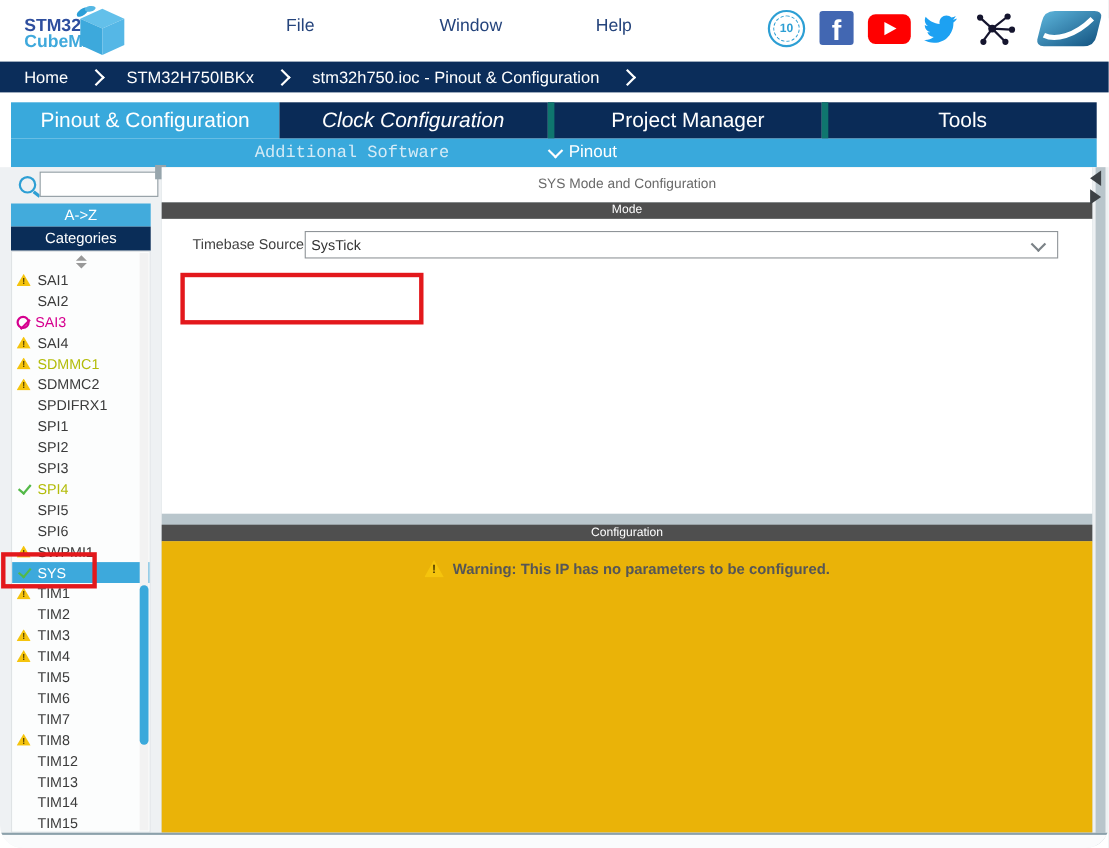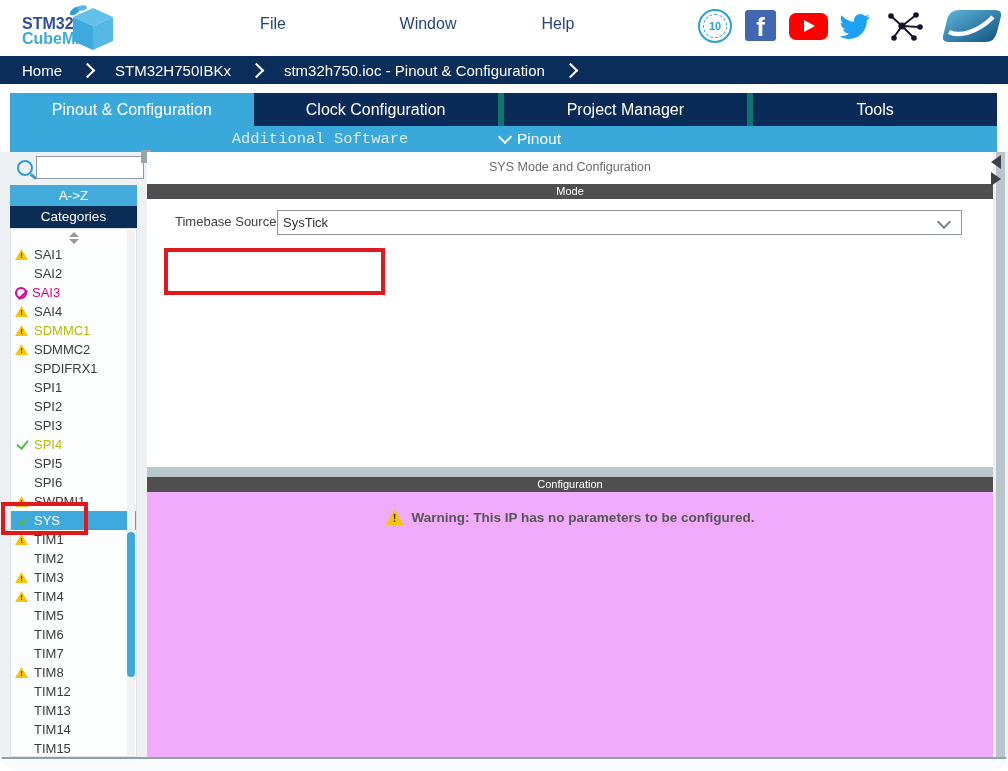--- a/index.html
+++ b/index.html
@@ -32,24 +32,24 @@
   
   .crumb-bar{position:absolute;left:0;top:56px;width:1008px;height:28px;background:#0b2d5a;display:flex;align-items:center;}
   .crumb-item{color:#fff;font-size:15px;margin-left:22px;white-space:nowrap;}
   .crumb-item.bold{font-weight:normal;}
   .crumb-chevron{width:9px;height:9px;border-top:2.5px solid #fff;border-right:2.5px solid #fff;transform:rotate(45deg);margin-left:20px;flex:0 0 auto;}
   .generate-btn{position:absolute;left:690px;top:57px;width:162px;height:25px;background:#3caadd;color:#fff;
     font-weight:bold;font-size:14px;text-align:center;line-height:25px;letter-spacing:.4px;cursor:pointer;}
 
   
   .tabs{position:absolute;left:10px;top:93px;width:987px;height:33px;display:flex;}
-  .tab{flex:1;background:#0a2b57;color:#fff;font-size:16px;text-align:center;line-height:33px;cursor:pointer;}
+  .tab{flex:1;background:#0a2b57;color:#fff;font-size:19px;text-align:center;line-height:33px;cursor:pointer;}
   .tab + .tab{border-left:6px solid #0f766e;}
   .tab.active{background:#39a9dc;border-left:none;}
-  .tab.active + .tab{border-left:none;}
+  .tab.active + .tab{border-left:none;font-style:italic;}
 
   
   .subbar{position:absolute;left:10px;top:126px;width:987px;height:26px;background:#39a9dc;}
   .addsw{position:absolute;left:195px;top:0;width:230px;height:26px;line-height:26px;text-align:center;color:#d5ebf6;font-size:15.5px;cursor:pointer;font-family:Liberation Mono, monospace;}
   .pinout-toggle{position:absolute;left:490px;top:0;height:26px;display:flex;align-items:center;gap:7px;cursor:pointer;}
   .chev-down-white{width:8px;height:8px;border-right:2.5px solid #fff;border-bottom:2.5px solid #fff;transform:rotate(45deg);margin-top:-4px;}
   .pinout-label{color:#fff;font-size:15.5px;}
 
   
   .content{position:absolute;left:0;top:152px;width:1008px;height:619px;background:#eef1f3;}
@@ -82,21 +82,21 @@
   
   .main-panel{position:absolute;left:147px;top:0;width:846px;height:605px;background:#b9c6cc;}
   .panel-title-row{position:absolute;left:0;top:0;width:846px;height:32px;background:#fff;color:#6a6a6a;font-size:12.5px;text-align:center;line-height:30px;}
   .mode-header{position:absolute;left:0;top:32px;width:846px;height:15px;background:#4f4f4f;color:#fff;font-size:11px;text-align:center;line-height:15px;}
   .mode-body{position:absolute;left:0;top:47px;width:846px;height:268px;background:#fff;}
   .timebase-label{position:absolute;left:28px;top:15px;font-size:13px;color:#404040;}
   .timebase-dd{position:absolute;left:130px;top:11px;width:685px;height:25px;border:1px solid #8f9498;background:#fff;box-sizing:border-box;cursor:pointer;}
   .timebase-dd .dd-value{position:absolute;left:5px;top:0;line-height:23px;font-size:13px;color:#333;}
   .dd-chevron{position:absolute;right:12px;top:6px;width:8px;height:8px;border-right:2px solid #7b8287;border-bottom:2px solid #7b8287;transform:rotate(45deg);}
   .config-header{position:absolute;left:0;top:325px;width:846px;height:15px;background:#4f4f4f;color:#fff;font-size:11px;text-align:center;line-height:15px;}
-  .config-body{position:absolute;left:0;top:340px;width:846px;height:265px;background:#f0abfc;}
+  .config-body{position:absolute;left:0;top:340px;width:846px;height:265px;background:#eab308;}
   .warn-row{display:flex;justify-content:center;align-items:center;gap:8px;padding-top:17px;}
   .warn-tri{position:relative;width:18px;height:16px;}
   .warn-tri::before{content:"";position:absolute;left:0;top:0;width:18px;height:16px;background:#f5c40d;clip-path:polygon(50% 0,100% 100%,0 100%);}
   .warn-tri::after{content:"!";position:absolute;left:0;top:3px;width:18px;text-align:center;font-size:11px;font-weight:bold;color:#4d3a00;}
   .warn-text{font-size:13.5px;font-weight:bold;color:#565656;}
 
   
   .right-splitter{position:absolute;left:996px;top:0;width:9px;height:619px;background:#b9c5cb;cursor:col-resize;}
   .arrow-left{position:absolute;left:-5px;top:3px;width:0;height:0;border-top:7px solid transparent;border-bottom:7px solid transparent;border-right:10px solid #3c4145;cursor:pointer;}
   .arrow-right{position:absolute;left:-5px;top:20px;width:0;height:0;border-top:7px solid transparent;border-bottom:7px solid transparent;border-left:10px solid #3c4145;cursor:pointer;}

